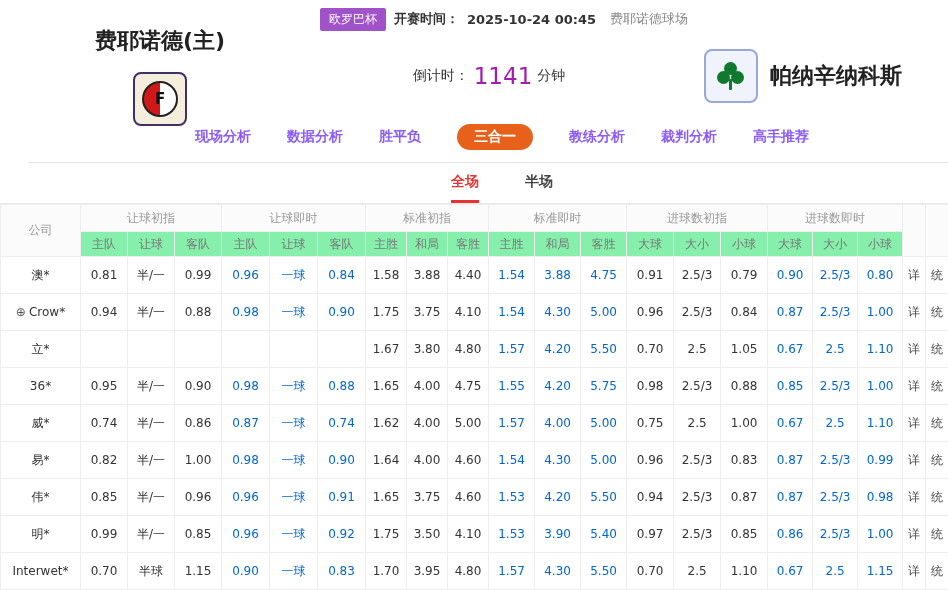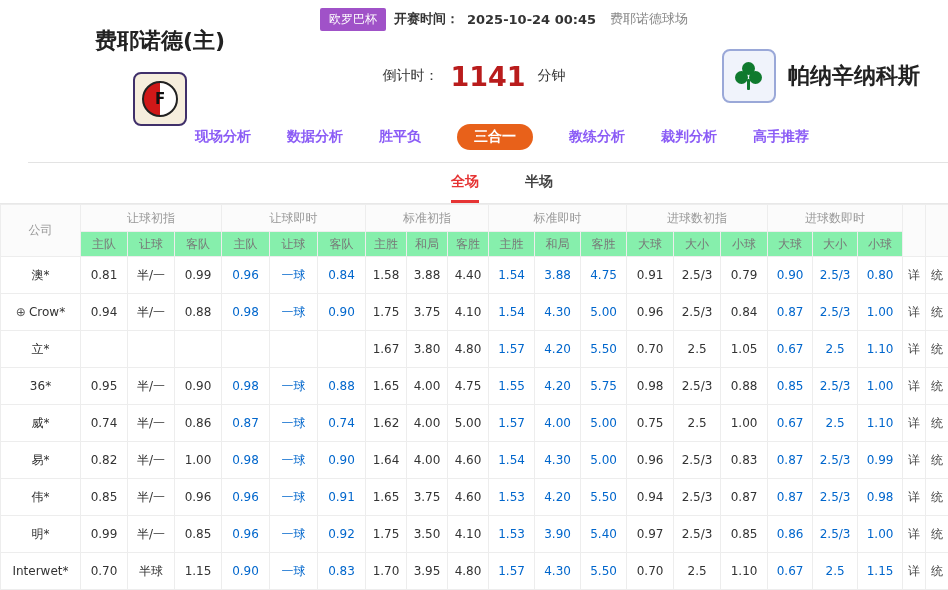--- a/index.html
+++ b/index.html
@@ -16,42 +16,42 @@
   .league-badge{
     background:#a052c8;color:#fff;font-size:12px;padding:3px 9px;
     border-radius:2px;cursor:pointer;
   }
   .start-label,.start-time{font-weight:bold;color:#333;}
   .venue{color:#888;margin-left:6px;}
   
   .match-header{height:76px;display:flex;align-items:center;position:relative;}
   .team{display:flex;align-items:center;gap:16px;}
   .team.home{margin-left:95px;flex-direction:column;}
-  .team.away{position:absolute;right:28px;gap:12px;margin-left:36px;}
+  .team.away{position:absolute;right:46px;gap:12px;margin-left:36px;}
   .team-name{font-size:22px;font-weight:bold;color:#222;cursor:pointer;}
   .logo{width:54px;height:54px;border-radius:8px;display:flex;align-items:center;justify-content:center;box-sizing:border-box;}
   .logo.home-logo{background:#f6eedd;border:2px solid #40306a;}
   .fey-circle{
     width:36px;height:36px;border-radius:50%;
     background:linear-gradient(90deg,#d01818 0 50%,#fff 50% 100%);
     border:2px solid #222;display:flex;align-items:center;justify-content:center;
     font-weight:bold;color:#111;font-size:15px;box-sizing:border-box;
   }
   .logo.away-logo{background:#f0f3fb;border:2px solid #9aa8d8;}
   .shamrock{position:relative;width:30px;height:30px;}
   .shamrock i{position:absolute;width:13px;height:13px;border-radius:50%;background:#0f7a2e;}
   .shamrock i.l1{left:8px;top:1px;}
   .shamrock i.l2{left:1px;top:10px;}
   .shamrock i.l3{left:15px;top:10px;}
   .shamrock i.stem{width:3px;height:11px;border-radius:1px;left:13px;top:18px;}
   .countdown{
     position:absolute;left:50%;transform:translateX(-50%);
-    margin-left:0;font-size:14px;color:#333;display:flex;align-items:center;gap:12px;
-  }
-  .cd-num{color:#b91c1c;font-size:27px;font-weight:bold;}
+    margin-left:15px;font-size:14px;color:#333;display:flex;align-items:center;gap:5px;
+  }
+  .cd-num{color:#a21caf;font-size:23px;font-weight:normal;}
   
   .nav{
     display:flex;justify-content:center;align-items:center;gap:36px;
     padding:10px 0 12px;border-bottom:1px solid #e3e3e3;
     font-size:14px;font-weight:bold;position:relative;left:28px;
   }
   .nav-item{color:#8b5cf6;cursor:pointer;padding:4px 0;}
   .nav-item.active{background:#e8611a;color:#fff;border-radius:15px;padding:4px 17px;}
   
   .sub-tabs{

